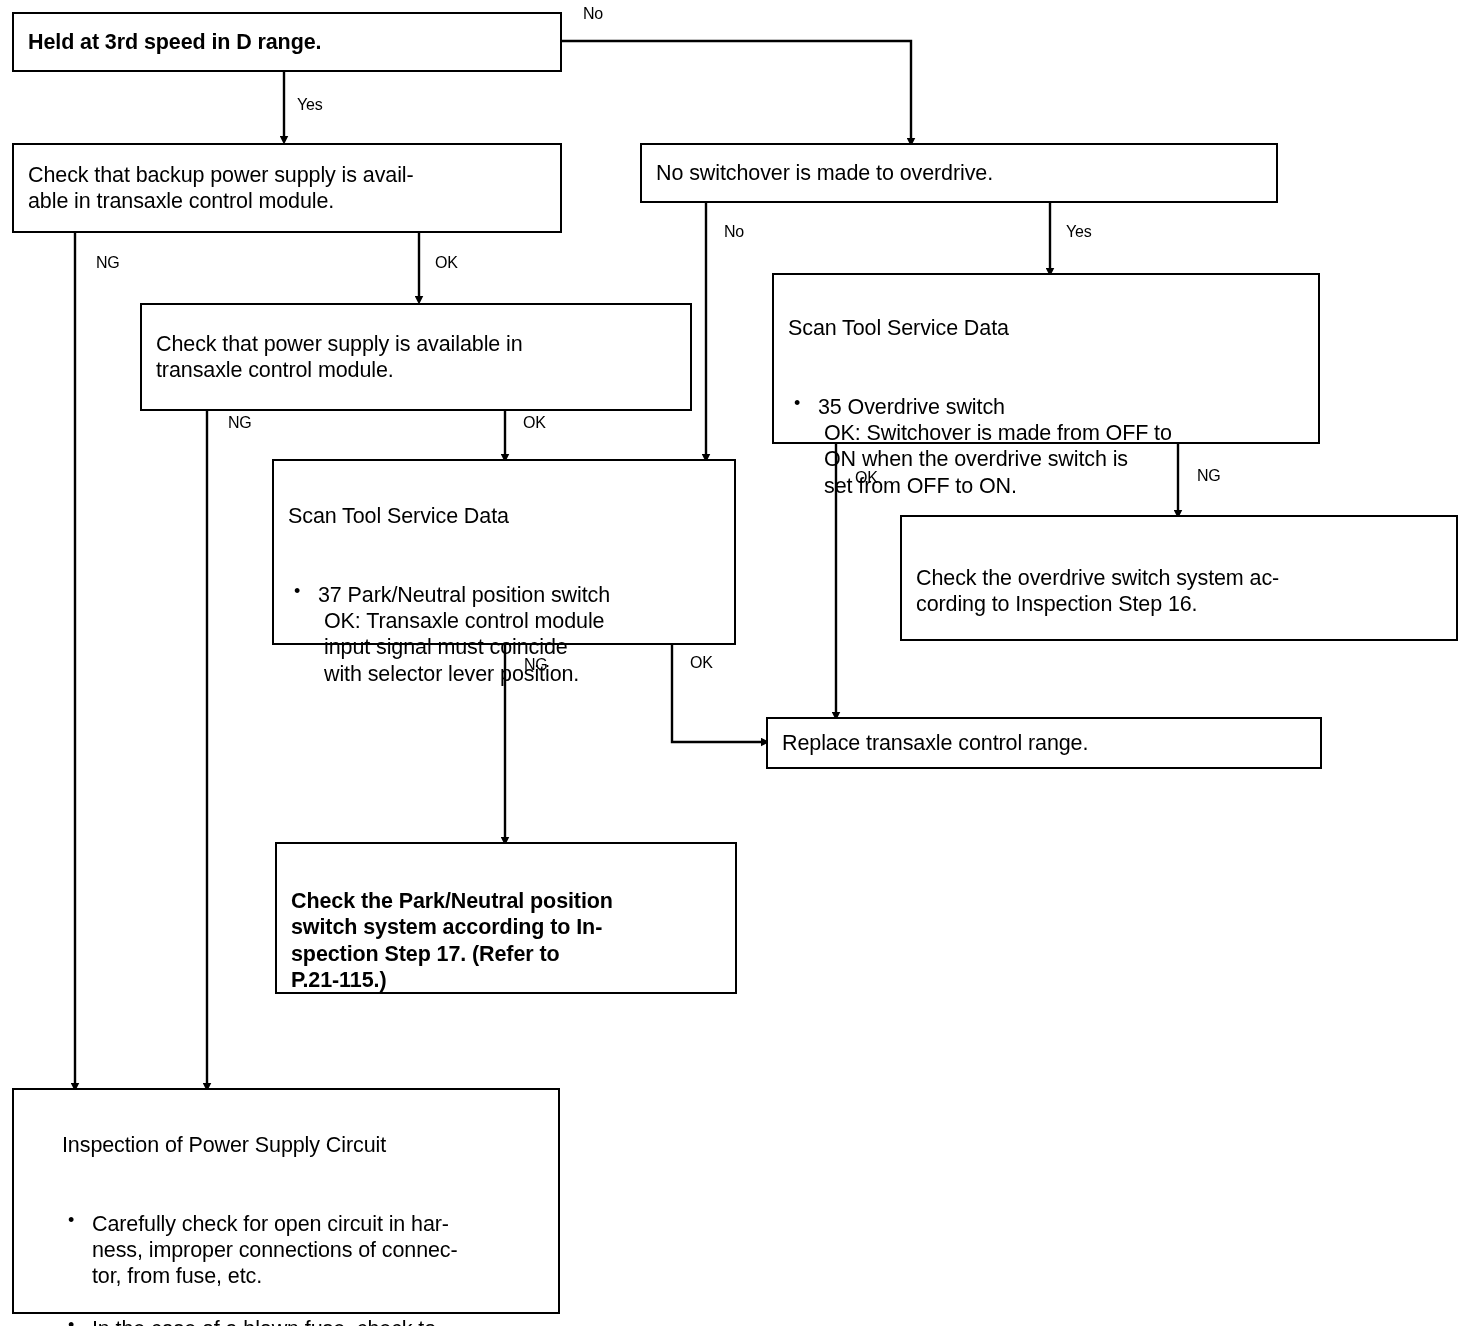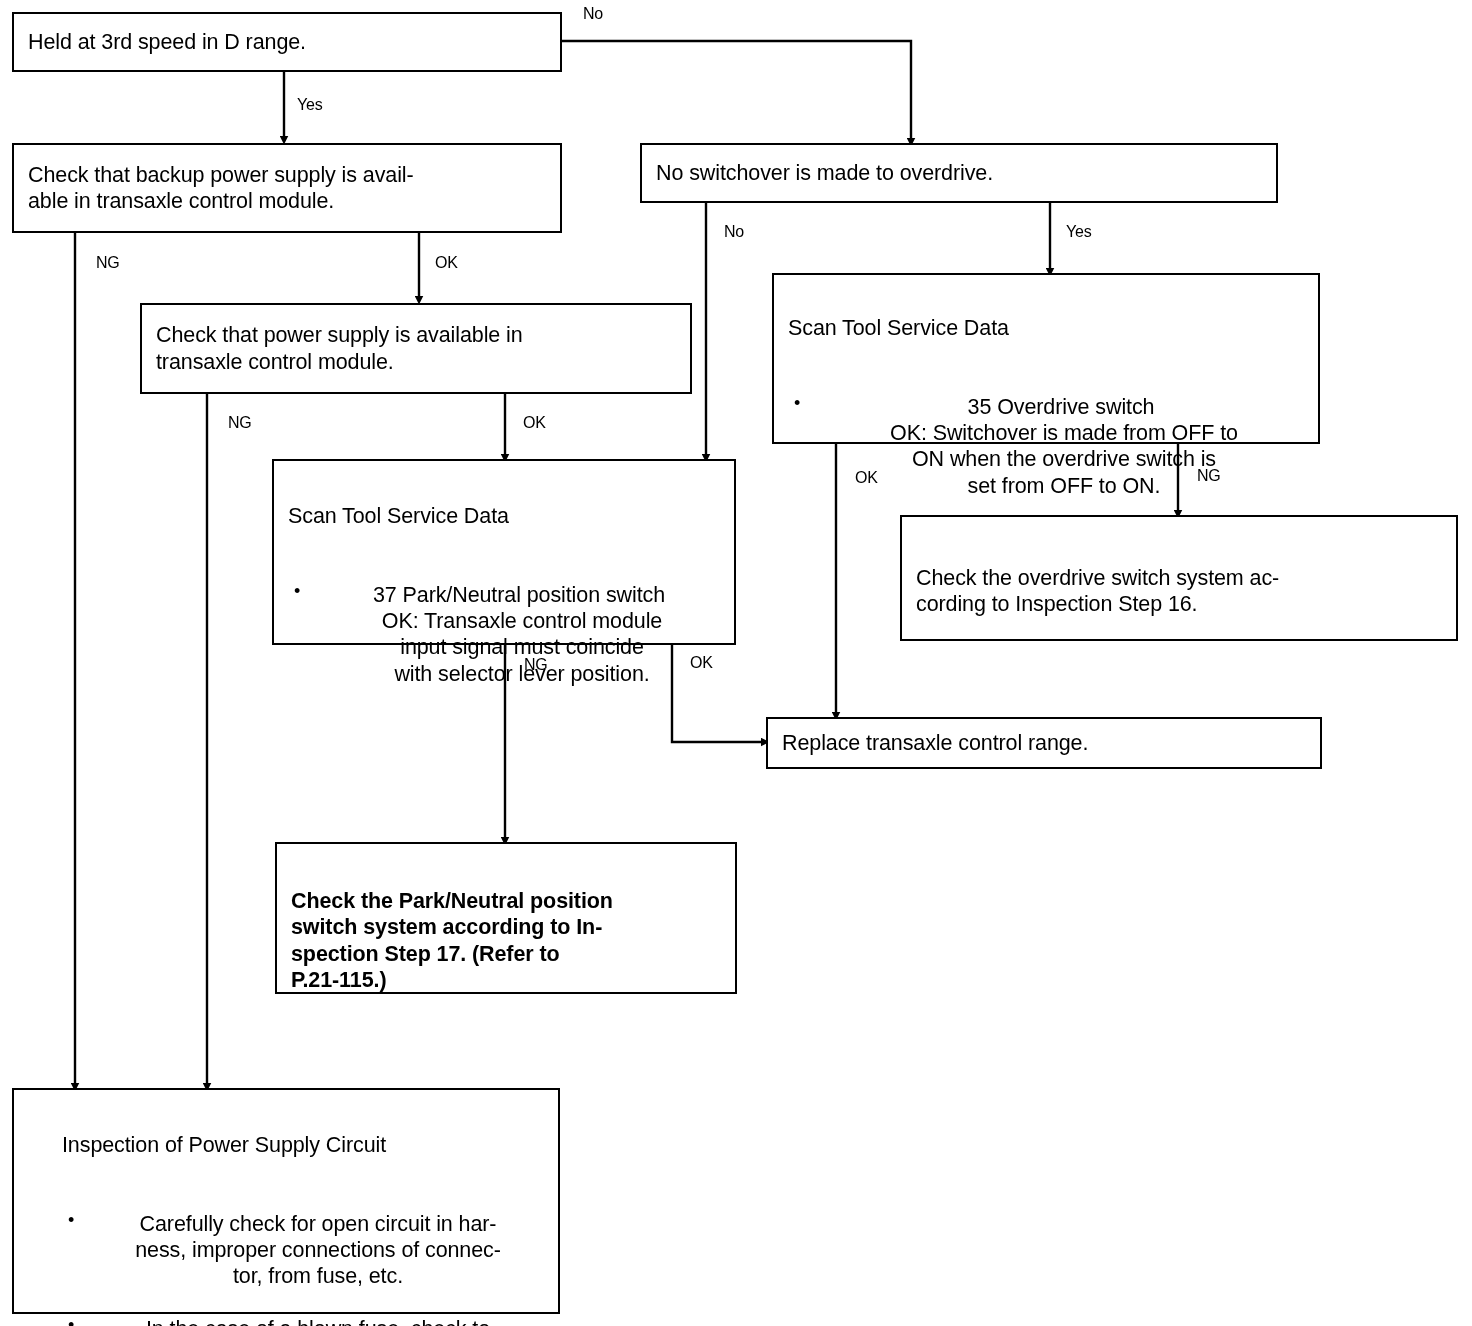--- a/index.html
+++ b/index.html
@@ -36,21 +36,20 @@
   .node ul.bullets {
     list-style: none;
     margin: 0;
     padding: 0;
   }
   .node ul.bullets > li {
     position: relative;
     padding-left: 30px;
     margin: 0;
     white-space: pre-line;
-    text-align: center;
   }
   .node ul.bullets > li::before {
     content: "\2022";
     position: absolute;
     left: 6px;
     top: -1px;
     font-size: 18px;
   }
   .node ul.bullets > li .sub {
     display: block;
@@ -109,34 +108,34 @@
 
     <line x1="836" y1="444" x2="836" y2="716" marker-end="url(#arrow)"></line>
 
     <line x1="1178" y1="444" x2="1178" y2="514" marker-end="url(#arrow)"></line>
 
     <line x1="505" y1="645" x2="505" y2="841" marker-end="url(#arrow)"></line>
 
     <polyline points="672,645 672,742 765,742" marker-end="url(#arrow)"></polyline>
   </svg>
 
-  <div class="node" style="left:12px; top:12px; width:550px; height:60px; display:flex; align-items:center;">
+  <div class="node" style="left:12px; top:12px; width:550px; height:60px; display:flex; align-items:center;font-weight:bold;">
     <span class="title">Held at 3rd speed in D range.</span>
   </div>
 
   <div class="node" style="left:12px; top:143px; width:550px; height:90px; display:flex; align-items:center;">
     <span class="title">Check that backup power supply is avail-
 able in transaxle control module.</span>
   </div>
 
   <div class="node" style="left:640px; top:143px; width:638px; height:60px; display:flex; align-items:center;">
     <span class="title">No switchover is made to overdrive.</span>
   </div>
 
-  <div class="node" style="left:140px; top:303px; width:552px; height:91px; display:flex; align-items:center;">
+  <div class="node" style="left:140px; top:303px; width:552px; height:108px; display:flex; align-items:center;">
     <span class="title">Check that power supply is available in
 transaxle control module.</span>
   </div>
 
   <div class="node" style="left:772px; top:273px; width:548px; height:171px; padding-top:14px;">
     <span class="title">Scan Tool Service Data</span>
     <ul class="bullets">
       <li><span>35  Overdrive switch</span><span class="sub">OK: Switchover is made from OFF to
       ON when the overdrive switch is
       set from OFF to ON.</span></li>

